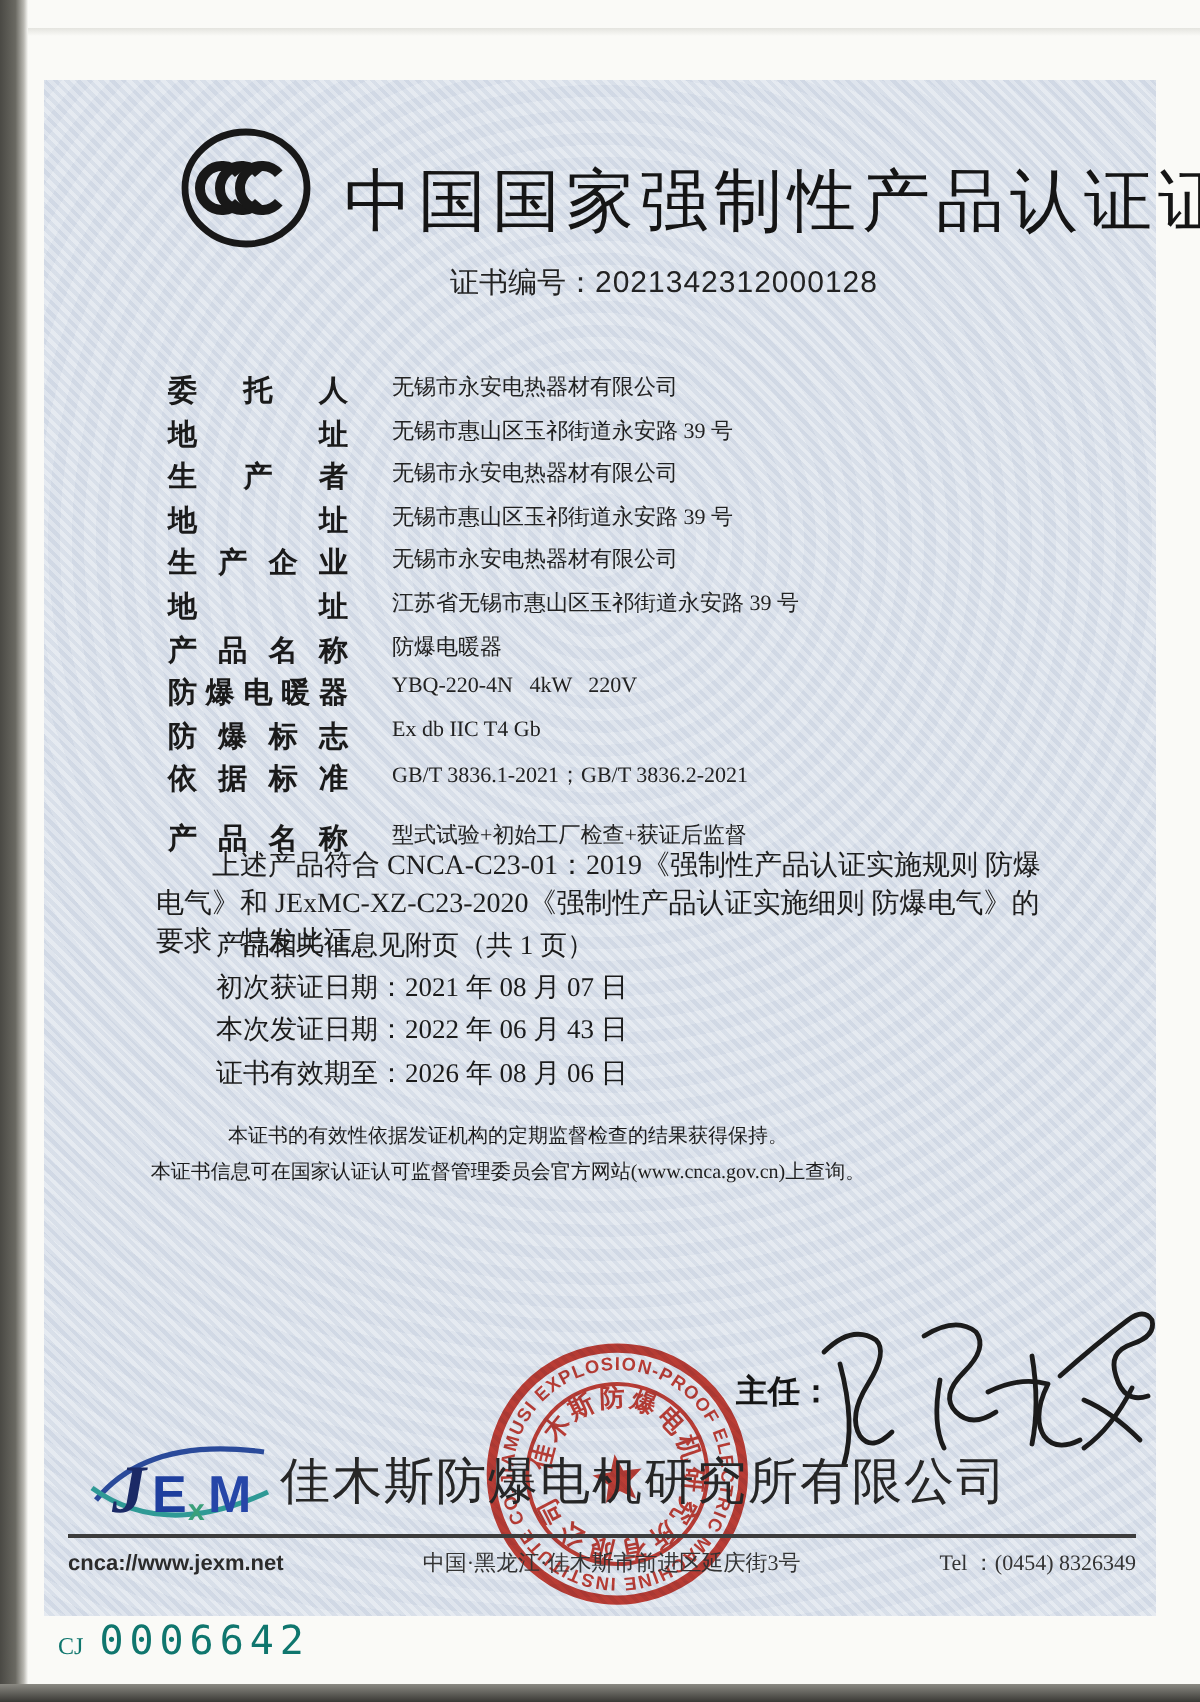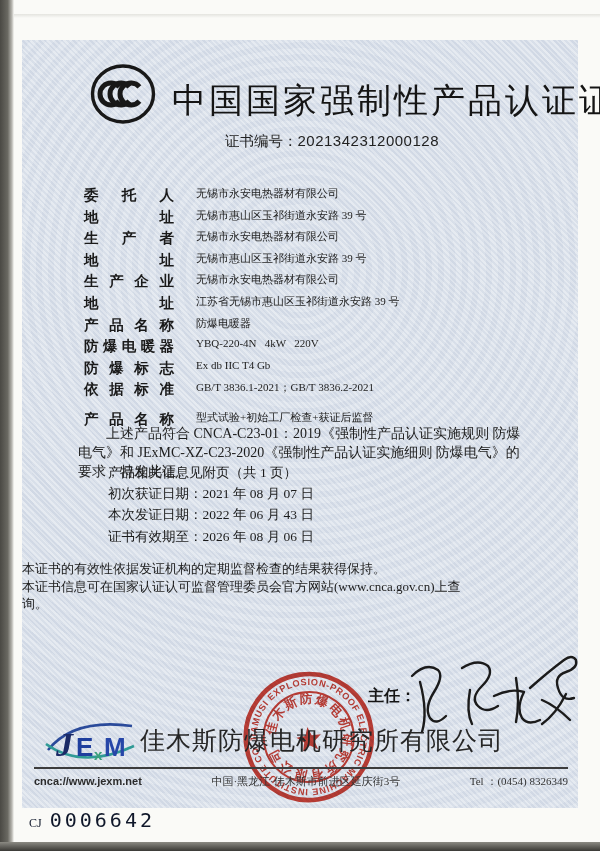--- a/index.html
+++ b/index.html
@@ -32,38 +32,38 @@
   .frow.gap{margin-top:8px;}
   .flabel{width:90px;font-weight:bold;font-size:14.5px;color:#1a1a1a;
           text-align:justify;text-align-last:justify;flex:none;}
   .fvalue{margin-left:22px;font-size:11px;color:#222;white-space:pre-wrap;}
   
   .statement{position:absolute;left:56px;top:384px;width:454px;font-size:14px;
              line-height:19px;text-indent:2em;color:#1d1d1d;}
   
   .details{position:absolute;left:62px;top:422px;font-size:13.5px;line-height:21.2px;color:#1b1b1b;margin-left:24px;}
   
-  .notes{position:absolute;left:0px;top:520px;width:464px;
-         font-size:13px;line-height:17.5px;color:#1d1d1d;}
+  .notes{position:absolute;left:0px;top:520px;width:464px;text-align:center;
+         font-size:10px;line-height:17.5px;color:#1d1d1d;}
   
   .director{position:absolute;left:346px;top:646px;font-size:16px;font-weight:bold;color:#151515;}
   .sig{position:absolute;left:368px;top:598px;}
   
   .seal{position:absolute;left:220px;top:630px;opacity:.88;mix-blend-mode:multiply;
         transform:rotate(-8deg);}
   
   .jem{position:absolute;left:18px;top:676px;}
   .company{position:absolute;left:118px;top:684px;font-family:"Liberation Sans","DejaVu Sans",sans-serif;
            font-size:25px;letter-spacing:1px;color:#262626;white-space:nowrap;}
   .divider{position:absolute;left:12px;top:727px;width:534px;height:2px;background:#3c3c3c;}
   .footrow{position:absolute;left:12px;top:734px;width:534px;display:flex;
            justify-content:space-between;align-items:baseline;font-size:11px;color:#333;}
   .website{font-family:"Liberation Sans","DejaVu Sans",sans-serif;font-weight:bold;color:#2b2b2b;}
   
-  .serial{position:absolute;left:15px;top:808px;color:#0f172a;}
+  .serial{position:absolute;left:15px;top:808px;color:#0f766e;}
   .serial .pfx{font-size:12px;margin-right:8px;}
   .serial .snum{font-family:"DejaVu Sans Mono",monospace;font-size:20px;letter-spacing:3px;}
 </style>
 </head>
 <body>
 
 <div class="photo">
   <div class="paper">
     <div class="paper-shadow"></div>
 

